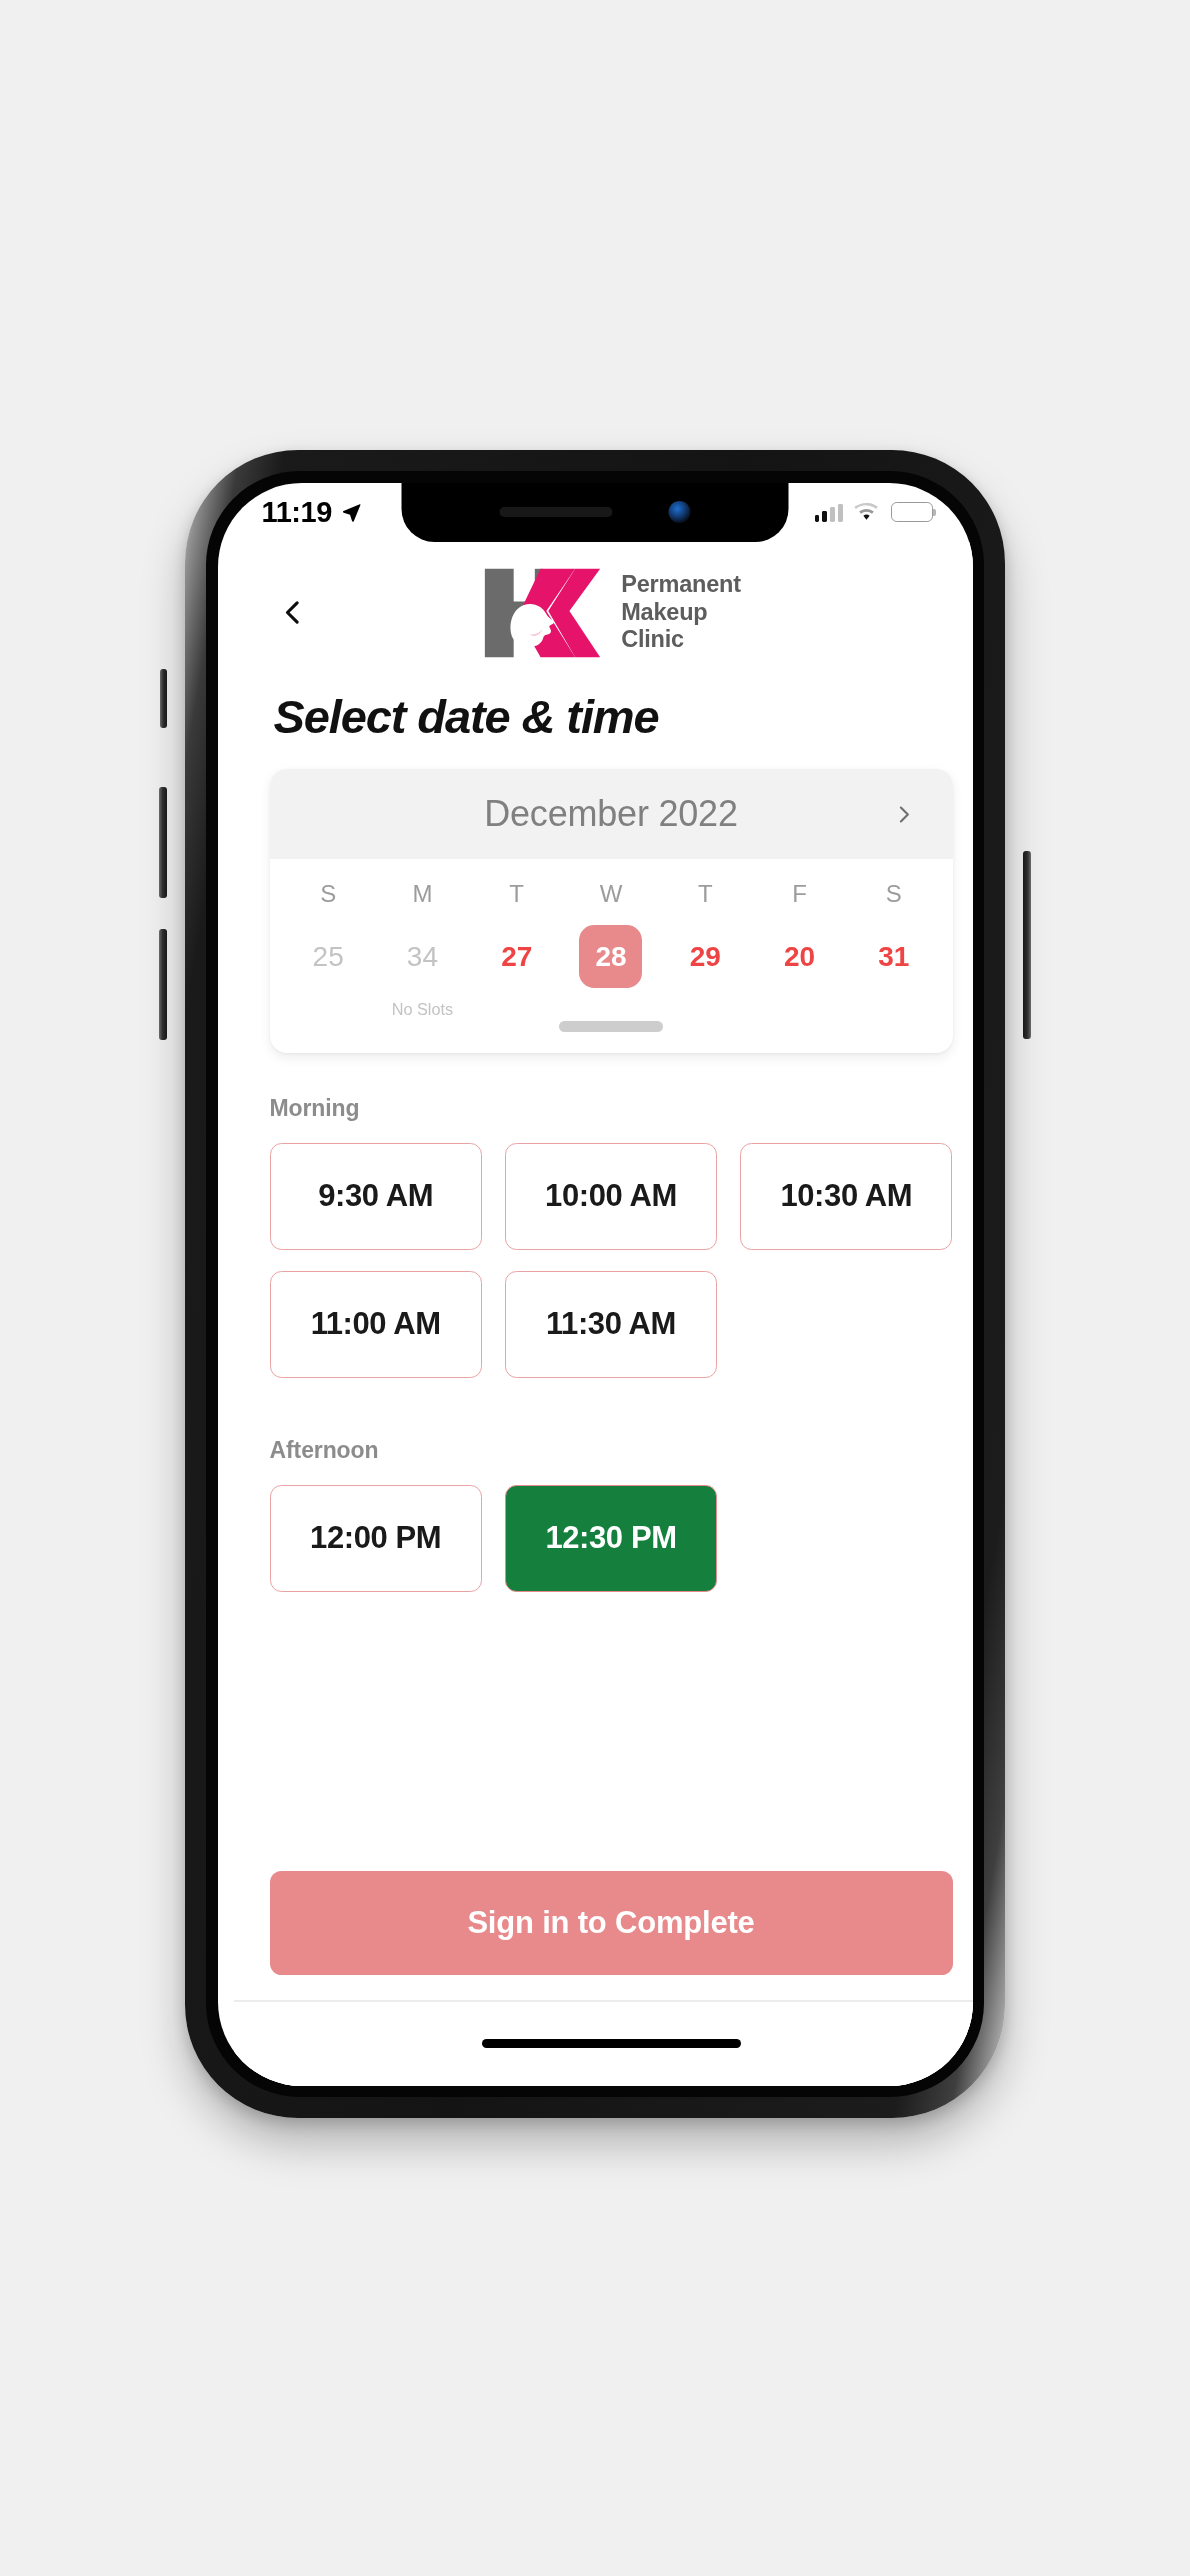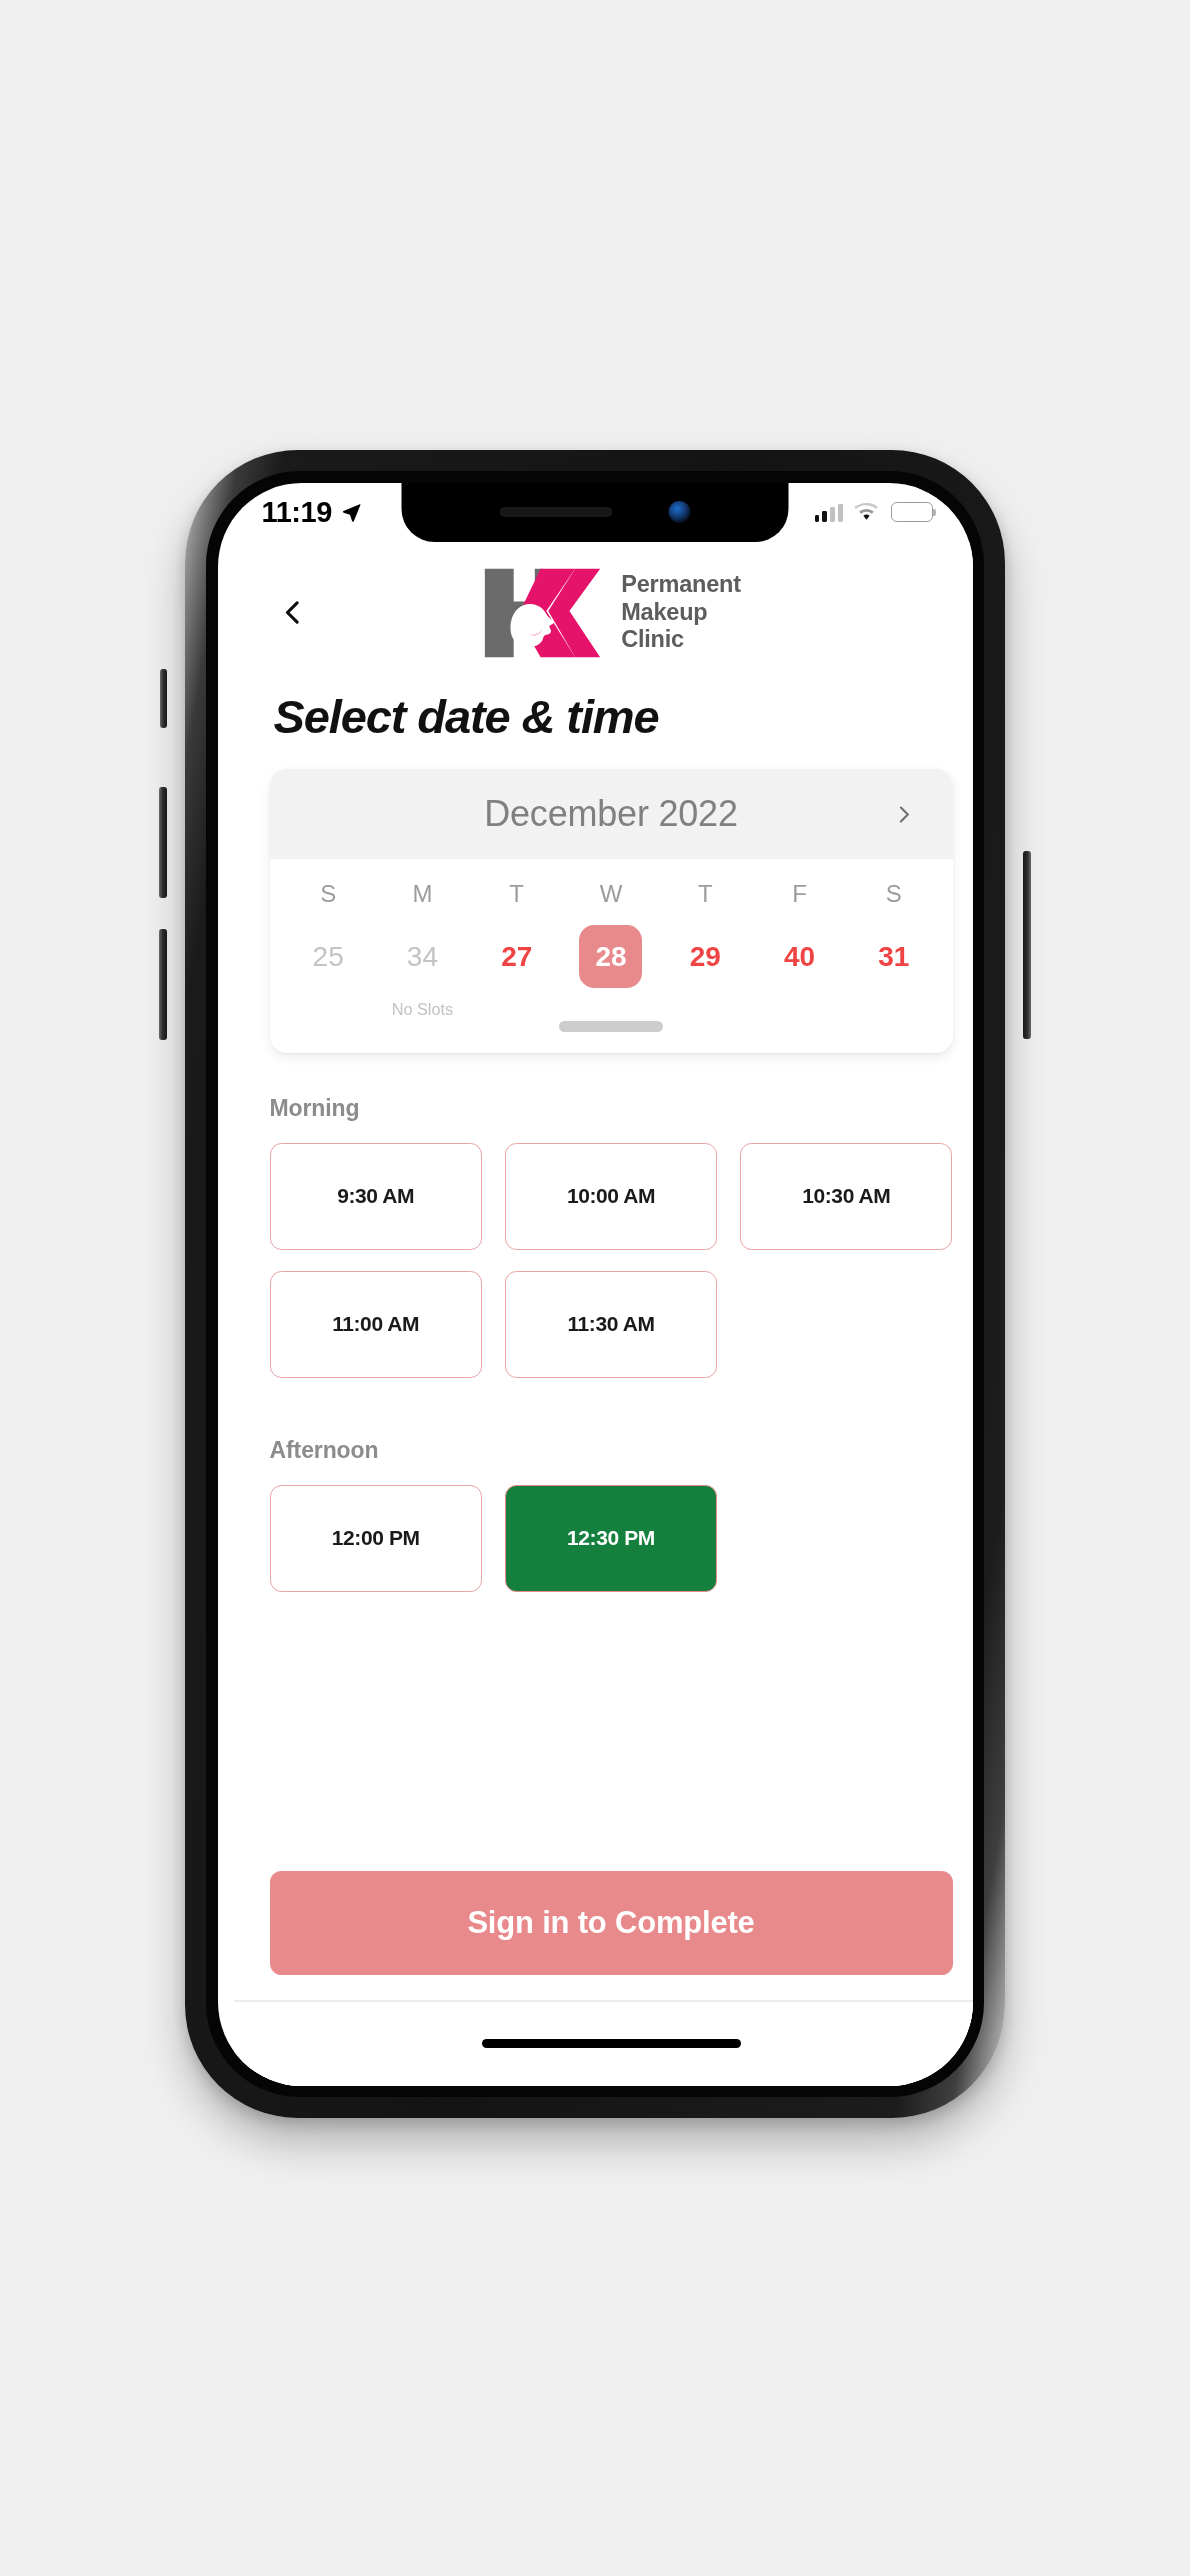--- a/index.html
+++ b/index.html
@@ -231,21 +231,21 @@
     display: grid;
     grid-template-columns: repeat(3, 1fr);
     gap: 21px 23px;
   }
   .slot {
     height: 107px;
     border: 1.9px solid #eaa3a4;
     border-radius: 11.5px;
     background: #fff;
     display: flex; align-items: center; justify-content: center;
-    font-size: 21px; font-weight: bold; color: #1a1a1a;
+    font-size: 31px; font-weight: bold; color: #1a1a1a;
     letter-spacing: -0.4px;
   }
   .slot.selected {
     background: #15803d;
     border-color: #e8898b;
     color: #fff;
   }
   .afternoon-block { margin-top: 59px; }
 
   
@@ -377,21 +377,21 @@
               </div>
               <div class="date-cell">
                 <div class="date-pill d-selected">28</div>
                 <div class="noslots"></div>
               </div>
               <div class="date-cell">
                 <div class="date-pill d-avail">29</div>
                 <div class="noslots"></div>
               </div>
               <div class="date-cell">
-                <div class="date-pill d-avail">40</div>
+                <div class="date-pill d-avail">20</div>
                 <div class="noslots"></div>
               </div>
               <div class="date-cell">
                 <div class="date-pill d-avail">31</div>
                 <div class="noslots"></div>
               </div>
             </div>
 
             <div class="cal-indicator-wrap">
               <div class="cal-indicator"></div>

